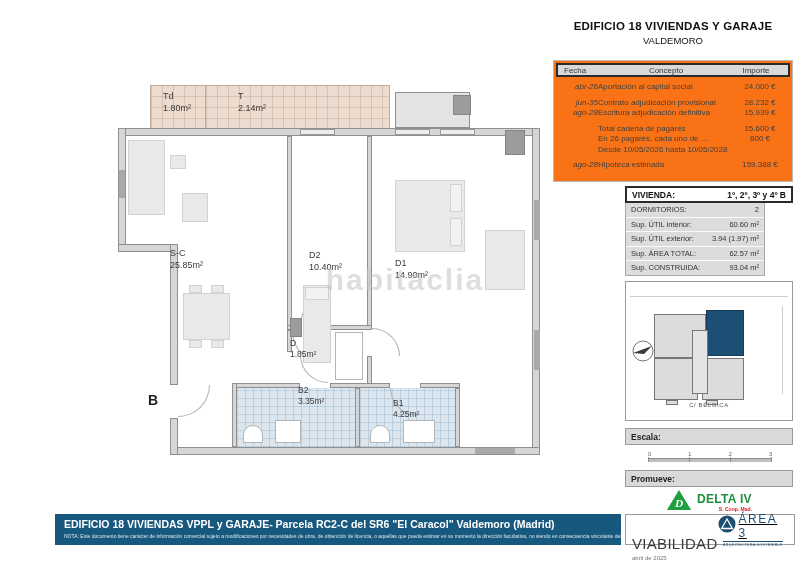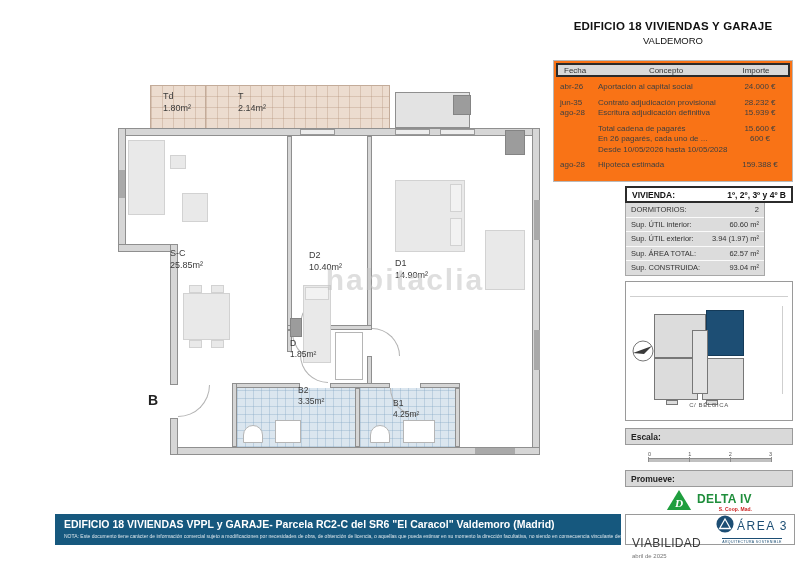--- a/index.html
+++ b/index.html
@@ -37,21 +37,21 @@
   #pay-table{position:absolute;left:553px;top:60px;width:240px;height:122px;
     border:1px solid #b9b9b9;background:#f97316;box-sizing:border-box;font-size:8px;color:#404040;}
   #pay-head{display:flex;height:14px;align-items:center;background:#d9d9d9;
     border:2px solid #2b2b2b;box-sizing:border-box;margin:2px;font-size:8px;color:#333;}
   .col-fecha{width:44px;padding-left:6px;box-sizing:border-box;}
   .col-con{flex:1;}
   .col-imp{width:58px;text-align:center;padding-right:6px;box-sizing:border-box;}
   #pay-head .col-con{text-align:center;}
   .pay-row{display:flex;line-height:10.5px;}
   .pay-row.gap{margin-top:5px;}
-  .pay-row .col-fecha{text-align:left;}
+  .pay-row .col-fecha{text-align:right;font-style:italic;}
 
   .panel-hdr{position:absolute;left:625px;width:168px;height:17px;background:#d9d9d9;
     border:1px solid #9a9a9a;box-sizing:border-box;font-size:8.5px;font-weight:bold;color:#222;
     display:flex;align-items:center;padding-left:5px;}
   #viv-hdr{position:absolute;left:625px;top:186px;width:168px;height:17px;border:2px solid #2b2b2b;
     background:#fff;box-sizing:border-box;display:flex;align-items:center;justify-content:space-between;
     padding:0 5px;font-size:8.5px;font-weight:bold;color:#111;}
   #viv-body{position:absolute;left:625px;top:203px;width:140px;border:1px solid #a8a8a8;border-top:none;
     background:#dcdcdc;box-sizing:border-box;}
   .viv-row{display:flex;justify-content:space-between;align-items:center;height:13.5px;
@@ -79,24 +79,24 @@
   #delta-text .s{font-size:5px;color:#cc2222;font-weight:bold;text-align:right;margin-top:1px;}
 
   #footer-bar{position:absolute;left:55px;top:514px;width:566px;height:31px;background:#16587e;
     box-sizing:border-box;padding:4px 9px 0 9px;overflow:hidden;}
   #footer-bar .ft{color:#fff;font-size:10.5px;font-weight:bold;white-space:nowrap;}
   #footer-bar .fn{color:rgba(255,255,255,.85);font-size:5px;white-space:nowrap;margin-top:3px;}
 
   #stamp-box{position:absolute;left:625px;top:514px;width:170px;height:31px;background:#fff;
     border:1px solid #9a9a9a;box-sizing:border-box;display:flex;align-items:center;justify-content:space-between;
     padding:0 6px;}
-  #stamp-left .dt{font-size:12px;color:#3a3a3a;letter-spacing:.3px;margin-top:36px;}
+  #stamp-left .dt{font-size:15px;color:#3a3a3a;letter-spacing:.3px;margin-top:36px;}
   #stamp-left .dd{font-size:6px;color:#777;margin-top:3px;}
   #area3{display:flex;flex-direction:column;align-items:center;}
-  #area3-top{display:flex;align-items:center;gap:3px;}
+  #area3-top{display:flex;align-items:center;gap:3px;text-decoration:underline;}
   #area3-name{font-size:12px;color:#1d4e74;letter-spacing:1.5px;}
   #area3-sub{font-size:3.5px;color:#1d4e74;letter-spacing:.4px;border-top:1px solid #1d4e74;
     margin-top:1px;padding-top:1px;white-space:nowrap;}
 </style>
 </head>
 <body>
 
 <div id="page">
 
   <div id="plan">

